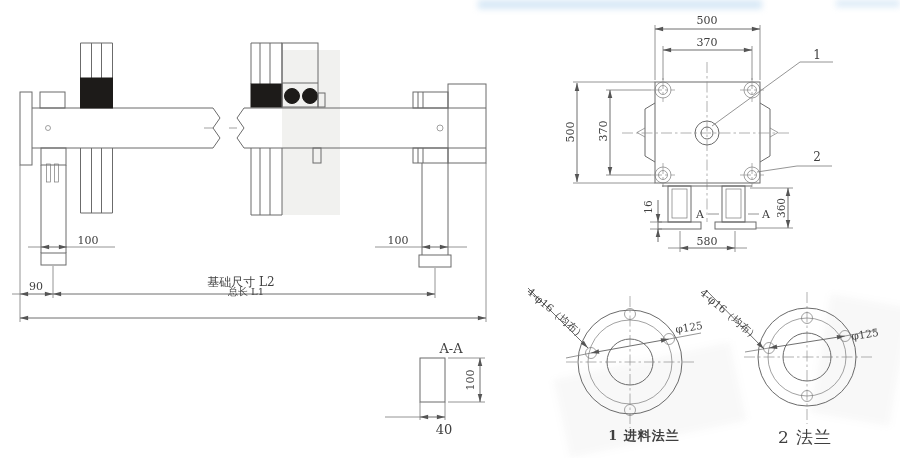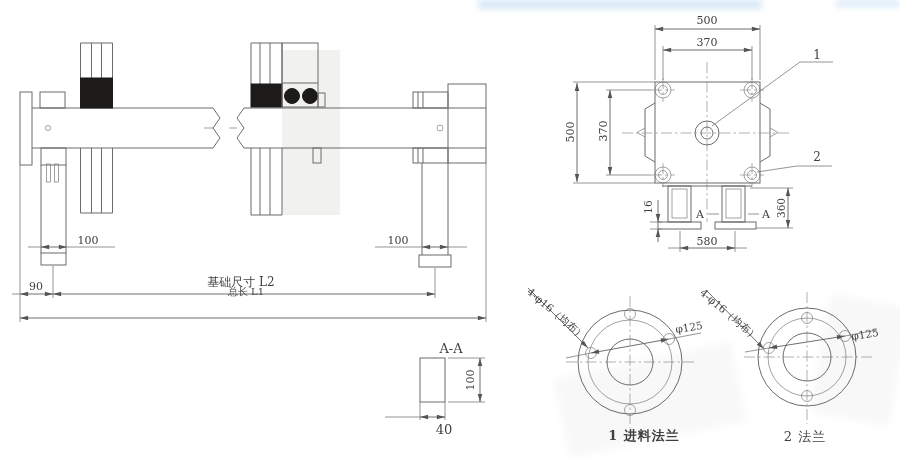--- a/index.html
+++ b/index.html
@@ -281,15 +281,15 @@
   <span class="t" style="left:707px;top:241px;font-size:11px;">580</span>
   <span class="t" style="left:700px;top:214px;font-size:11px;">A</span>
   <span class="t" style="left:766px;top:214px;font-size:11px;">A</span>
 
   <span class="t r40" style="left:556px;top:314px;font-size:10.5px;">4-φ16（均布）</span>
   <span class="t rm9" style="left:689px;top:327px;font-size:10.5px;">φ125</span>
   <span class="t" style="left:644px;top:436px;font-size:13px;letter-spacing:1px;font-weight:bold;">1 进料法兰</span>
 
   <span class="t r40" style="left:729px;top:315px;font-size:10.5px;">4-φ16（均布）</span>
   <span class="t rm9" style="left:865px;top:334px;font-size:10.5px;">φ125</span>
-  <span class="t" style="left:805px;top:437px;font-size:13px;letter-spacing:1px;">2 法兰</span>
+  <span class="t" style="left:805px;top:437px;font-size:17px;letter-spacing:1px;">2 法兰</span>
 
 </div>
 
 </body></html>

